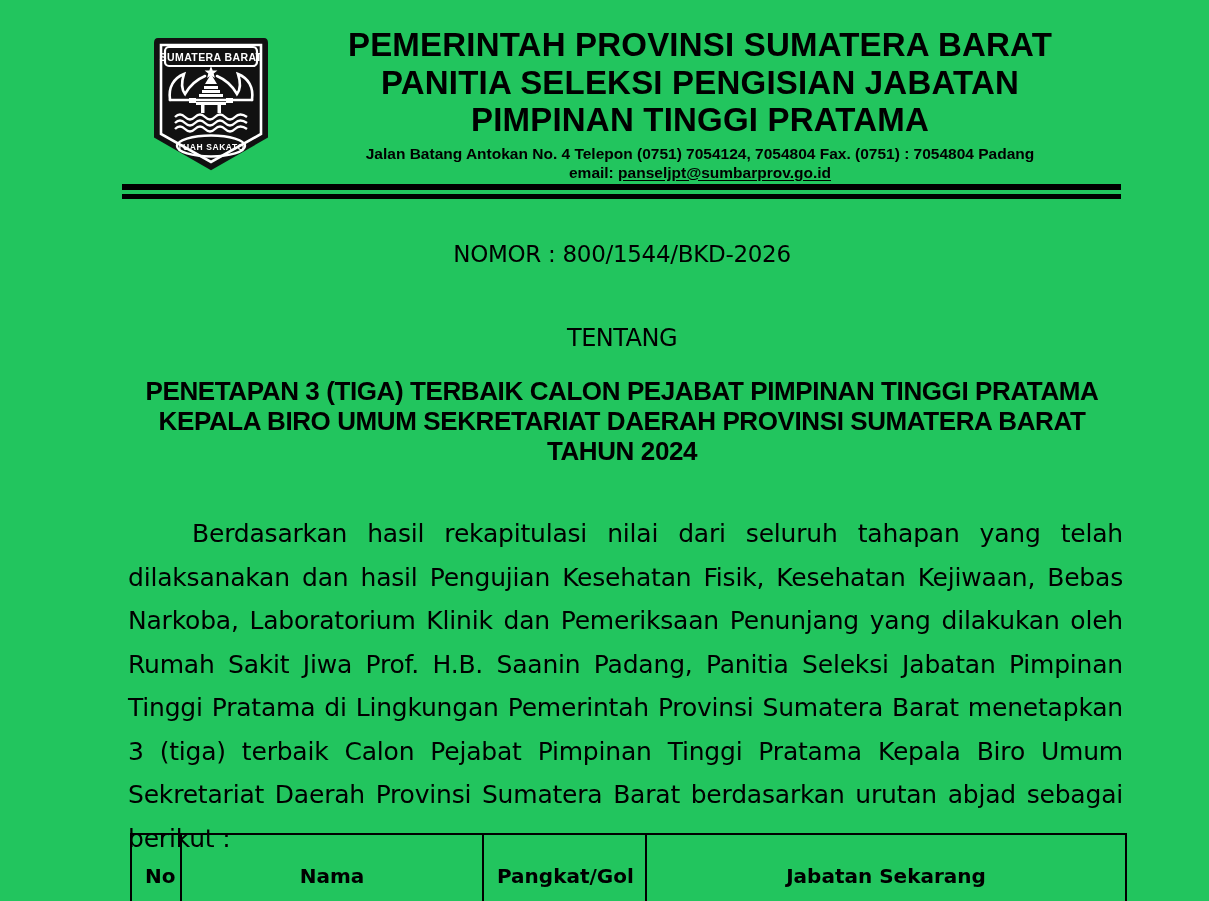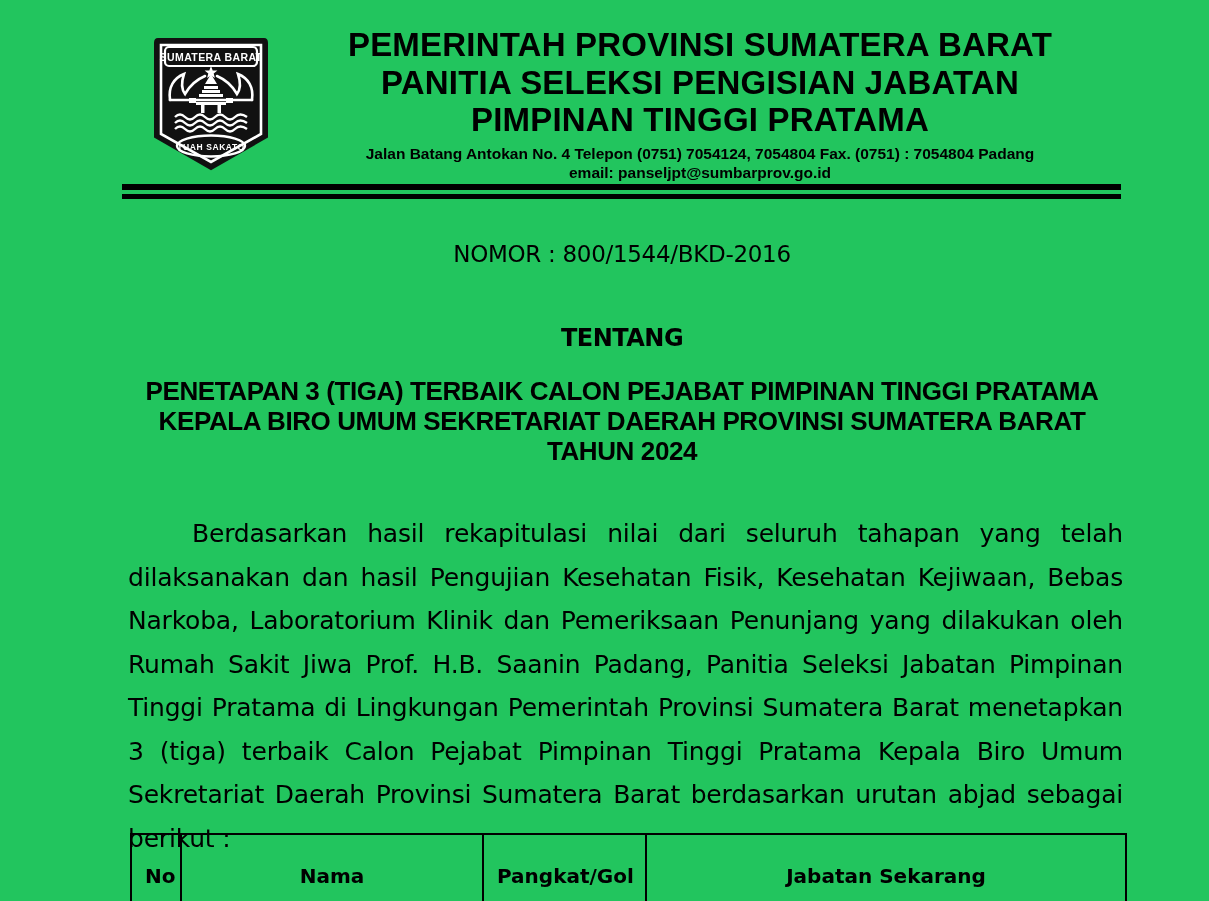--- a/index.html
+++ b/index.html
@@ -9,35 +9,35 @@
   }
   
   .logo{position:absolute;left:140px;top:24px;width:142px;height:152px;}
   .kop{
     position:absolute;left:270px;top:26px;width:860px;text-align:center;
     font-family:"Liberation Sans",sans-serif;font-weight:700;
   }
   .kop-line{font-size:33px;line-height:37.5px;letter-spacing:.2px;white-space:nowrap;}
   .kop-address{font-size:15.5px;line-height:19px;margin-top:5px;white-space:nowrap;}
   .kop-email{font-size:15.5px;line-height:19px;white-space:nowrap;}
-  .email-underline{text-underline-offset:2px;}
+  .email-underline{text-decoration:underline;text-underline-offset:2px;}
   .rule{
     position:absolute;left:122px;top:184px;width:999px;height:4px;
     border-top:6px solid #000;border-bottom:5px solid #000;
   }
   
   .title-block{position:absolute;left:123px;top:232px;width:998px;text-align:center;}
   .doc-title{
     display:inline-block;font-size:30px;line-height:33px;font-weight:700;
     border-bottom:4px solid #000;padding:0 3px 3px 3px;letter-spacing:.3px;
   }
   .doc-number{font-size:23px;line-height:26px;margin-top:9px;letter-spacing:-.3px;}
   .tentang{
     position:absolute;left:123px;top:324px;width:998px;text-align:center;
-    font-size:24px;font-weight:700;letter-spacing:-.5px;
+    font-size:24px;font-weight:400;letter-spacing:-.5px;
   }
   .subject{
     position:absolute;left:123px;top:376px;width:998px;text-align:center;
     font-family:"Liberation Sans",sans-serif;font-weight:700;
     font-size:26px;line-height:30px;letter-spacing:-.4px;
   }
   
   .body-par{
     position:absolute;left:128px;top:512px;width:995px;
     font-size:25px;line-height:43.5px;letter-spacing:-.2px;
@@ -103,21 +103,21 @@
     <div class="kop-line">PEMERINTAH PROVINSI SUMATERA BARAT</div>
     <div class="kop-line">PANITIA SELEKSI PENGISIAN JABATAN</div>
     <div class="kop-line">PIMPINAN TINGGI PRATAMA</div>
     <div class="kop-address">Jalan Batang Antokan No. 4 Telepon (0751) 7054124, 7054804 Fax. (0751) : 7054804 Padang</div>
     <div class="kop-email"><span>email: </span><span class="email-underline">panseljpt@sumbarprov.go.id</span></div>
   </div>
 
   <div class="rule"></div>
 
   <div class="title-block">
-    <div class="doc-number">NOMOR : 800/1544/BKD-2016</div>
+    <div class="doc-number">NOMOR : 800/1544/BKD-2026</div>
   </div>
 
   <div class="tentang">TENTANG</div>
 
   <div class="subject">
     <div>PENETAPAN 3 (TIGA) TERBAIK CALON PEJABAT PIMPINAN TINGGI PRATAMA</div>
     <div>KEPALA BIRO UMUM SEKRETARIAT DAERAH PROVINSI SUMATERA BARAT</div>
     <div>TAHUN 2024</div>
   </div>
 

